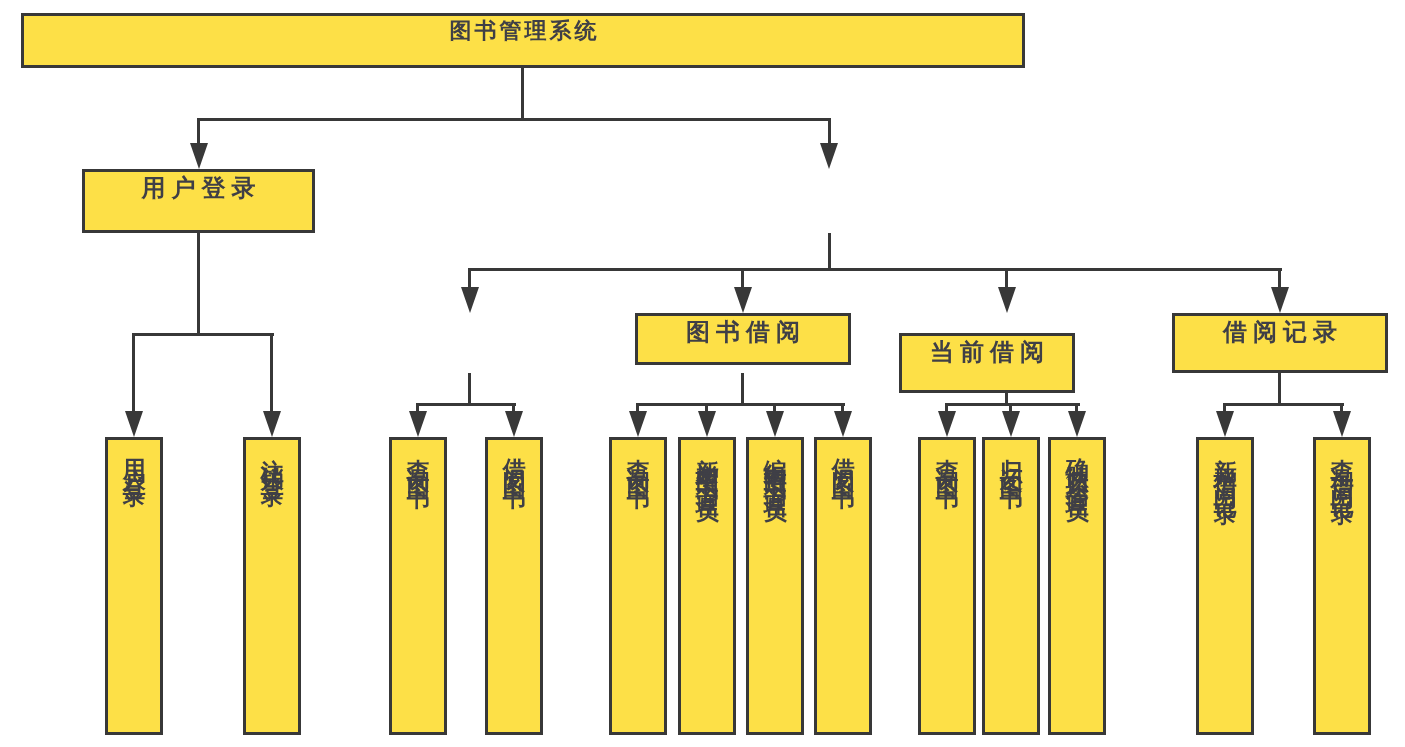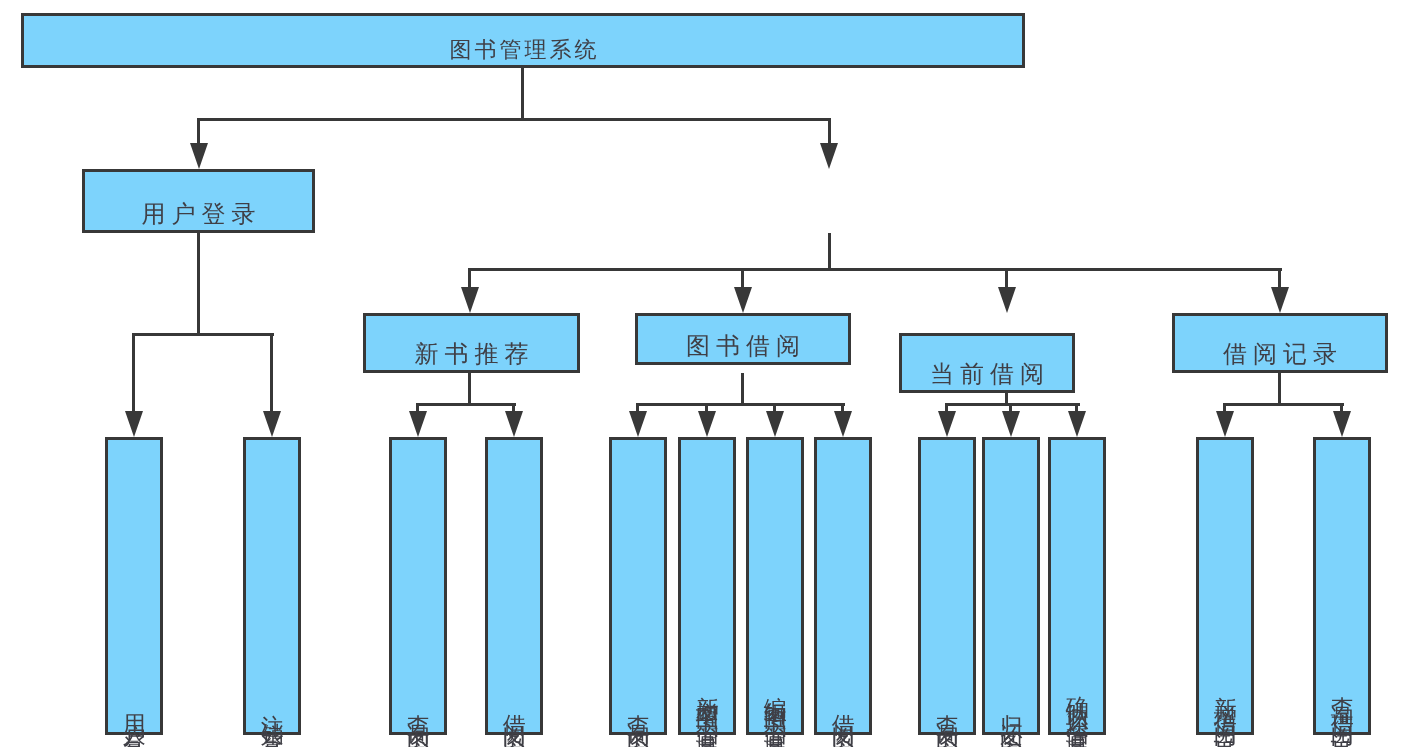--- a/index.html
+++ b/index.html
@@ -11,23 +11,24 @@
   html, body { margin: 0; padding: 0; }
   body {
     width: 1405px; height: 747px; overflow: hidden;
     background: var(--background);
     font-family: "Liberation Sans", "DejaVu Sans", sans-serif;
   }
   .canvas { position: relative; width: 1405px; height: 747px; background: var(--background); }
 
   .node {
     position: absolute; box-sizing: border-box;
-    border: 3px solid var(--line); background: #7dd3fc;
-    display: flex; align-items: flex-end; justify-content: center;
+    border: 3px solid var(--line); background: #fde047;
+    display: flex; align-items: flex-start; justify-content: center;
     color: var(--text);
+    font-weight: bold;
   }
   .lbl-root  { font-size: 22px; letter-spacing: 3px; text-indent: 3px; white-space: nowrap; }
   .lbl-mid   { font-size: 24px; letter-spacing: 6px; text-indent: 6px; white-space: nowrap; }
   .lbl-leaf  {
     writing-mode: vertical-rl; text-orientation: mixed;
     font-size: 23px; letter-spacing: 9px; line-height: 1.1; white-space: nowrap;
   }
   .lbl-leaf.tight { letter-spacing: 6px; }
 
   .hl { position: absolute; height: 3px; background: var(--line); }
@@ -108,23 +109,20 @@
   <div class="arrow" style="left:1333px; top:411px;"></div>
 
   <div class="node" style="left:21px; top:13px; width:1004px; height:55px;">
     <span class="lbl-root">图书管理系统</span>
   </div>
 
   <div class="node" style="left:82px; top:169px; width:233px; height:64px;">
     <span class="lbl-mid">用户登录</span>
   </div>
 
-  <div class="node" style="left:363px; top:313px; width:217px; height:60px;">
-    <span class="lbl-mid">新书推荐</span>
-  </div>
   <div class="node" style="left:635px; top:313px; width:216px; height:52px;">
     <span class="lbl-mid">图书借阅</span>
   </div>
   <div class="node" style="left:899px; top:313px; width:176px; height:60px;margin-top:20px;">
     <span class="lbl-mid">当前借阅</span>
   </div>
   <div class="node" style="left:1172px; top:313px; width:216px; height:60px;">
     <span class="lbl-mid">借阅记录</span>
   </div>
 

